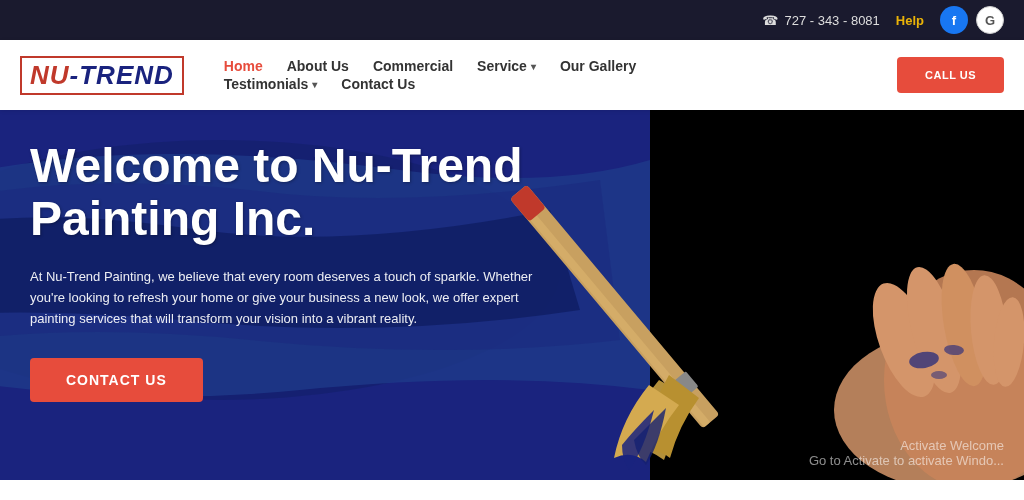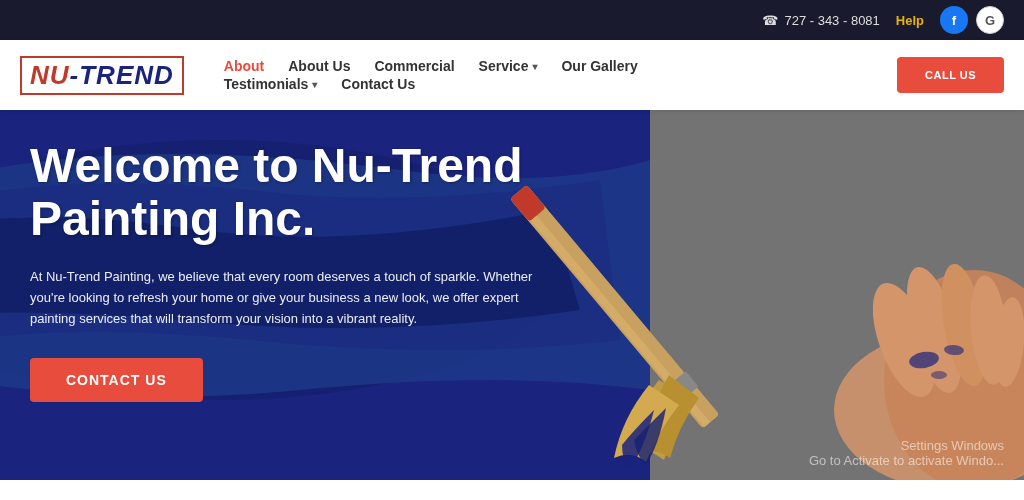--- a/index.html
+++ b/index.html
@@ -114,21 +114,21 @@
       letter-spacing: 0.5px;
       text-transform: uppercase;
     }
 
     
     .hero {
       position: relative;
       width: 1024px;
       height: 370px;
       overflow: hidden;
-      background: #737373;
+      background: #000000;
     }
 
     
     .paint-splash {
       position: absolute;
       top: 0;
       left: -100px;
       width: 750px;
       height: 380px;
     }
@@ -208,21 +208,21 @@
 
 <nav class="navbar">
   <div class="logo">
     <div class="logo-text">
       <span style="color:#c0392b;">Nu</span><span style="color:#1a237e;">-TREND</span>
     </div>
   </div>
 
   <div class="nav-row">
     <div class="nav-top">
-      <span class="nav-item active">About</span>
+      <span class="nav-item active">Home</span>
       <span class="nav-item">About Us</span>
       <span class="nav-item">Commercial</span>
       <span class="nav-item">Service <span class="chevron">▾</span></span>
       <span class="nav-item">Our Gallery</span>
     </div>
     <div class="nav-bottom">
       <span class="nav-item">Testimonials <span class="chevron">▾</span></span>
       <span class="nav-item">Contact Us</span>
     </div>
   </div>
@@ -273,16 +273,16 @@
     <path d="M160,350 Q175,335 192,318 Q185,355 172,375 Q163,367 160,350 Z" fill="#152070" opacity="0.8"></path>
   </svg>
 
   <div class="hero-content">
     <h1 class="hero-title">Welcome to Nu-Trend Painting Inc.</h1>
     <p class="hero-description">At Nu-Trend Painting, we believe that every room deserves a touch of sparkle. Whether you're looking to refresh your home or give your business a new look, we offer expert painting services that will transform your vision into a vibrant reality.</p>
     <button class="contact-btn">CONTACT US</button>
   </div>
 
   <div class="watermark">
-    <div>Settings Windows</div>
+    <div>Activate Welcome</div>
     <div>Go to Activate to activate Windo...</div>
   </div>
 </div>
 
 </body></html>

